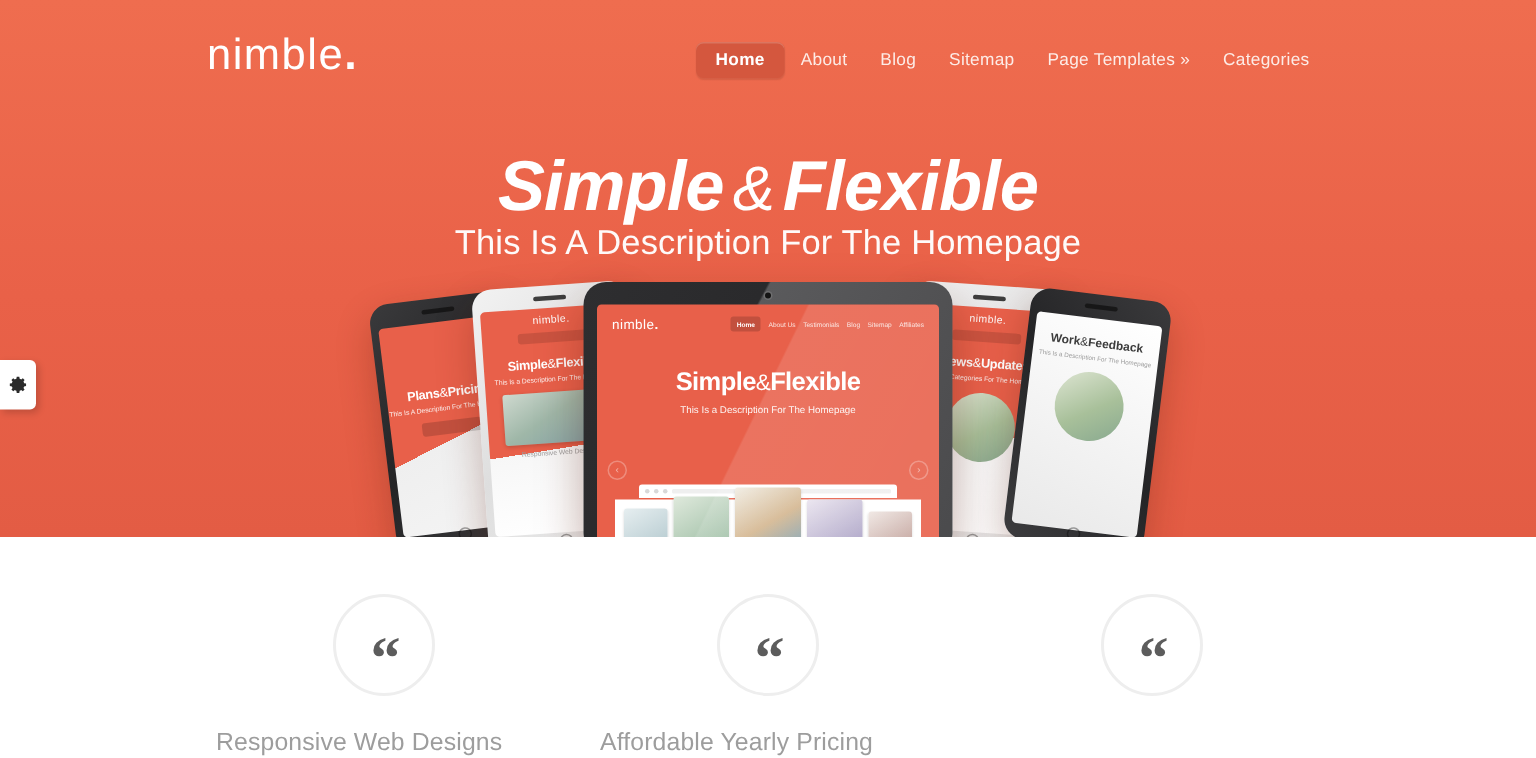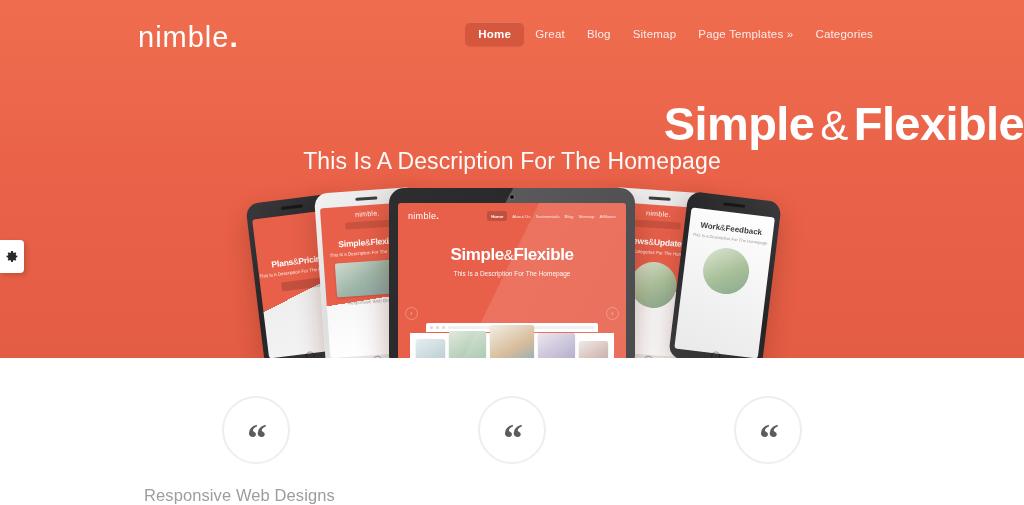--- a/index.html
+++ b/index.html
@@ -16,44 +16,44 @@
     background:linear-gradient(180deg,#ef6d4f 0%, #e96148 55%, #e35c44 100%);
     overflow:hidden;
   }
 
   
   .header {
     position:absolute; left:0; top:0; width:1024px; height:74px;
     display:flex; align-items:center; justify-content:center;
   }
   .header-inner {
-    width:760px; display:flex; align-items:flex-start; justify-content:space-between;
+    width:760px; display:flex; align-items:flex-end; justify-content:space-between;
   }
   .logo {
     color:#ffffff; font-size:29px; font-weight:300; letter-spacing:1px;
     line-height:1; white-space:nowrap; padding-left:6px;
   }
   .logo .dot { font-weight:800; font-size:30px; }
 
   .nav { display:flex; align-items:center; gap:0px; padding-right:8px; }
   .nav-item {
     color:#fdece7; font-size:11.5px; font-weight:400;
     padding:6px 11px; white-space:nowrap; letter-spacing:.2px;
   }
   .nav-item.active {
     background:#d4573e; color:#ffffff; font-weight:700;
     border-radius:5px; padding:6px 13px;
     box-shadow:inset 0 1px 0 rgba(255,255,255,.18), 0 1px 1px rgba(0,0,0,.10);
   }
 
   
   .hero-title {
-    position:absolute; top:100px; left:0; width:1024px; text-align:right;
+    position:absolute; top:100px; left:0; width:1024px; text-align:center;
     color:#ffffff; font-size:47px; font-weight:800; letter-spacing:-0.6px;
-    line-height:1; white-space:nowrap;
+    line-height:1; white-space:nowrap;font-style:italic;
   }
   .hero-title .amp { font-weight:300; font-size:42px; padding:0 6px; }
   .hero-sub {
     position:absolute; top:148px; left:0; width:1024px; text-align:center;
     color:#ffffff; font-size:23px; font-weight:300; letter-spacing:.1px;
     white-space:nowrap; opacity:.97;
   }
 
   
   .devices {
@@ -284,21 +284,21 @@
 <div id="page">
 
   <div class="hero">
 
     <div class="header">
       <div class="header-inner">
         <div class="logo"><span>nimble</span><span class="dot">.</span></div>
 
         <div class="nav">
           <div class="nav-item active">Home</div>
-          <div class="nav-item">Great</div>
+          <div class="nav-item">About</div>
           <div class="nav-item">Blog</div>
           <div class="nav-item">Sitemap</div>
           <div class="nav-item">Page Templates »</div>
           <div class="nav-item">Categories</div>
         </div>
       </div>
     </div>
 
     <div class="hero-title"><span>Simple</span><span class="amp">&amp;</span><span>Flexible</span></div>
     <div class="hero-sub">This Is A Description For The Homepage</div>
@@ -403,20 +403,21 @@
           <span>“</span>
         </div>
         <div class="feat-title">Responsive Web Designs</div>
 
       </div>
 
       <div class="feat">
         <div class="feat-icon">
           <span>“</span>
         </div>
+        <div class="feat-title">Affordable Yearly Pricing</div>
 
       </div>
 
       <div class="feat">
         <div class="feat-icon">
           <span>“</span>
         </div>
 
       </div>
 

